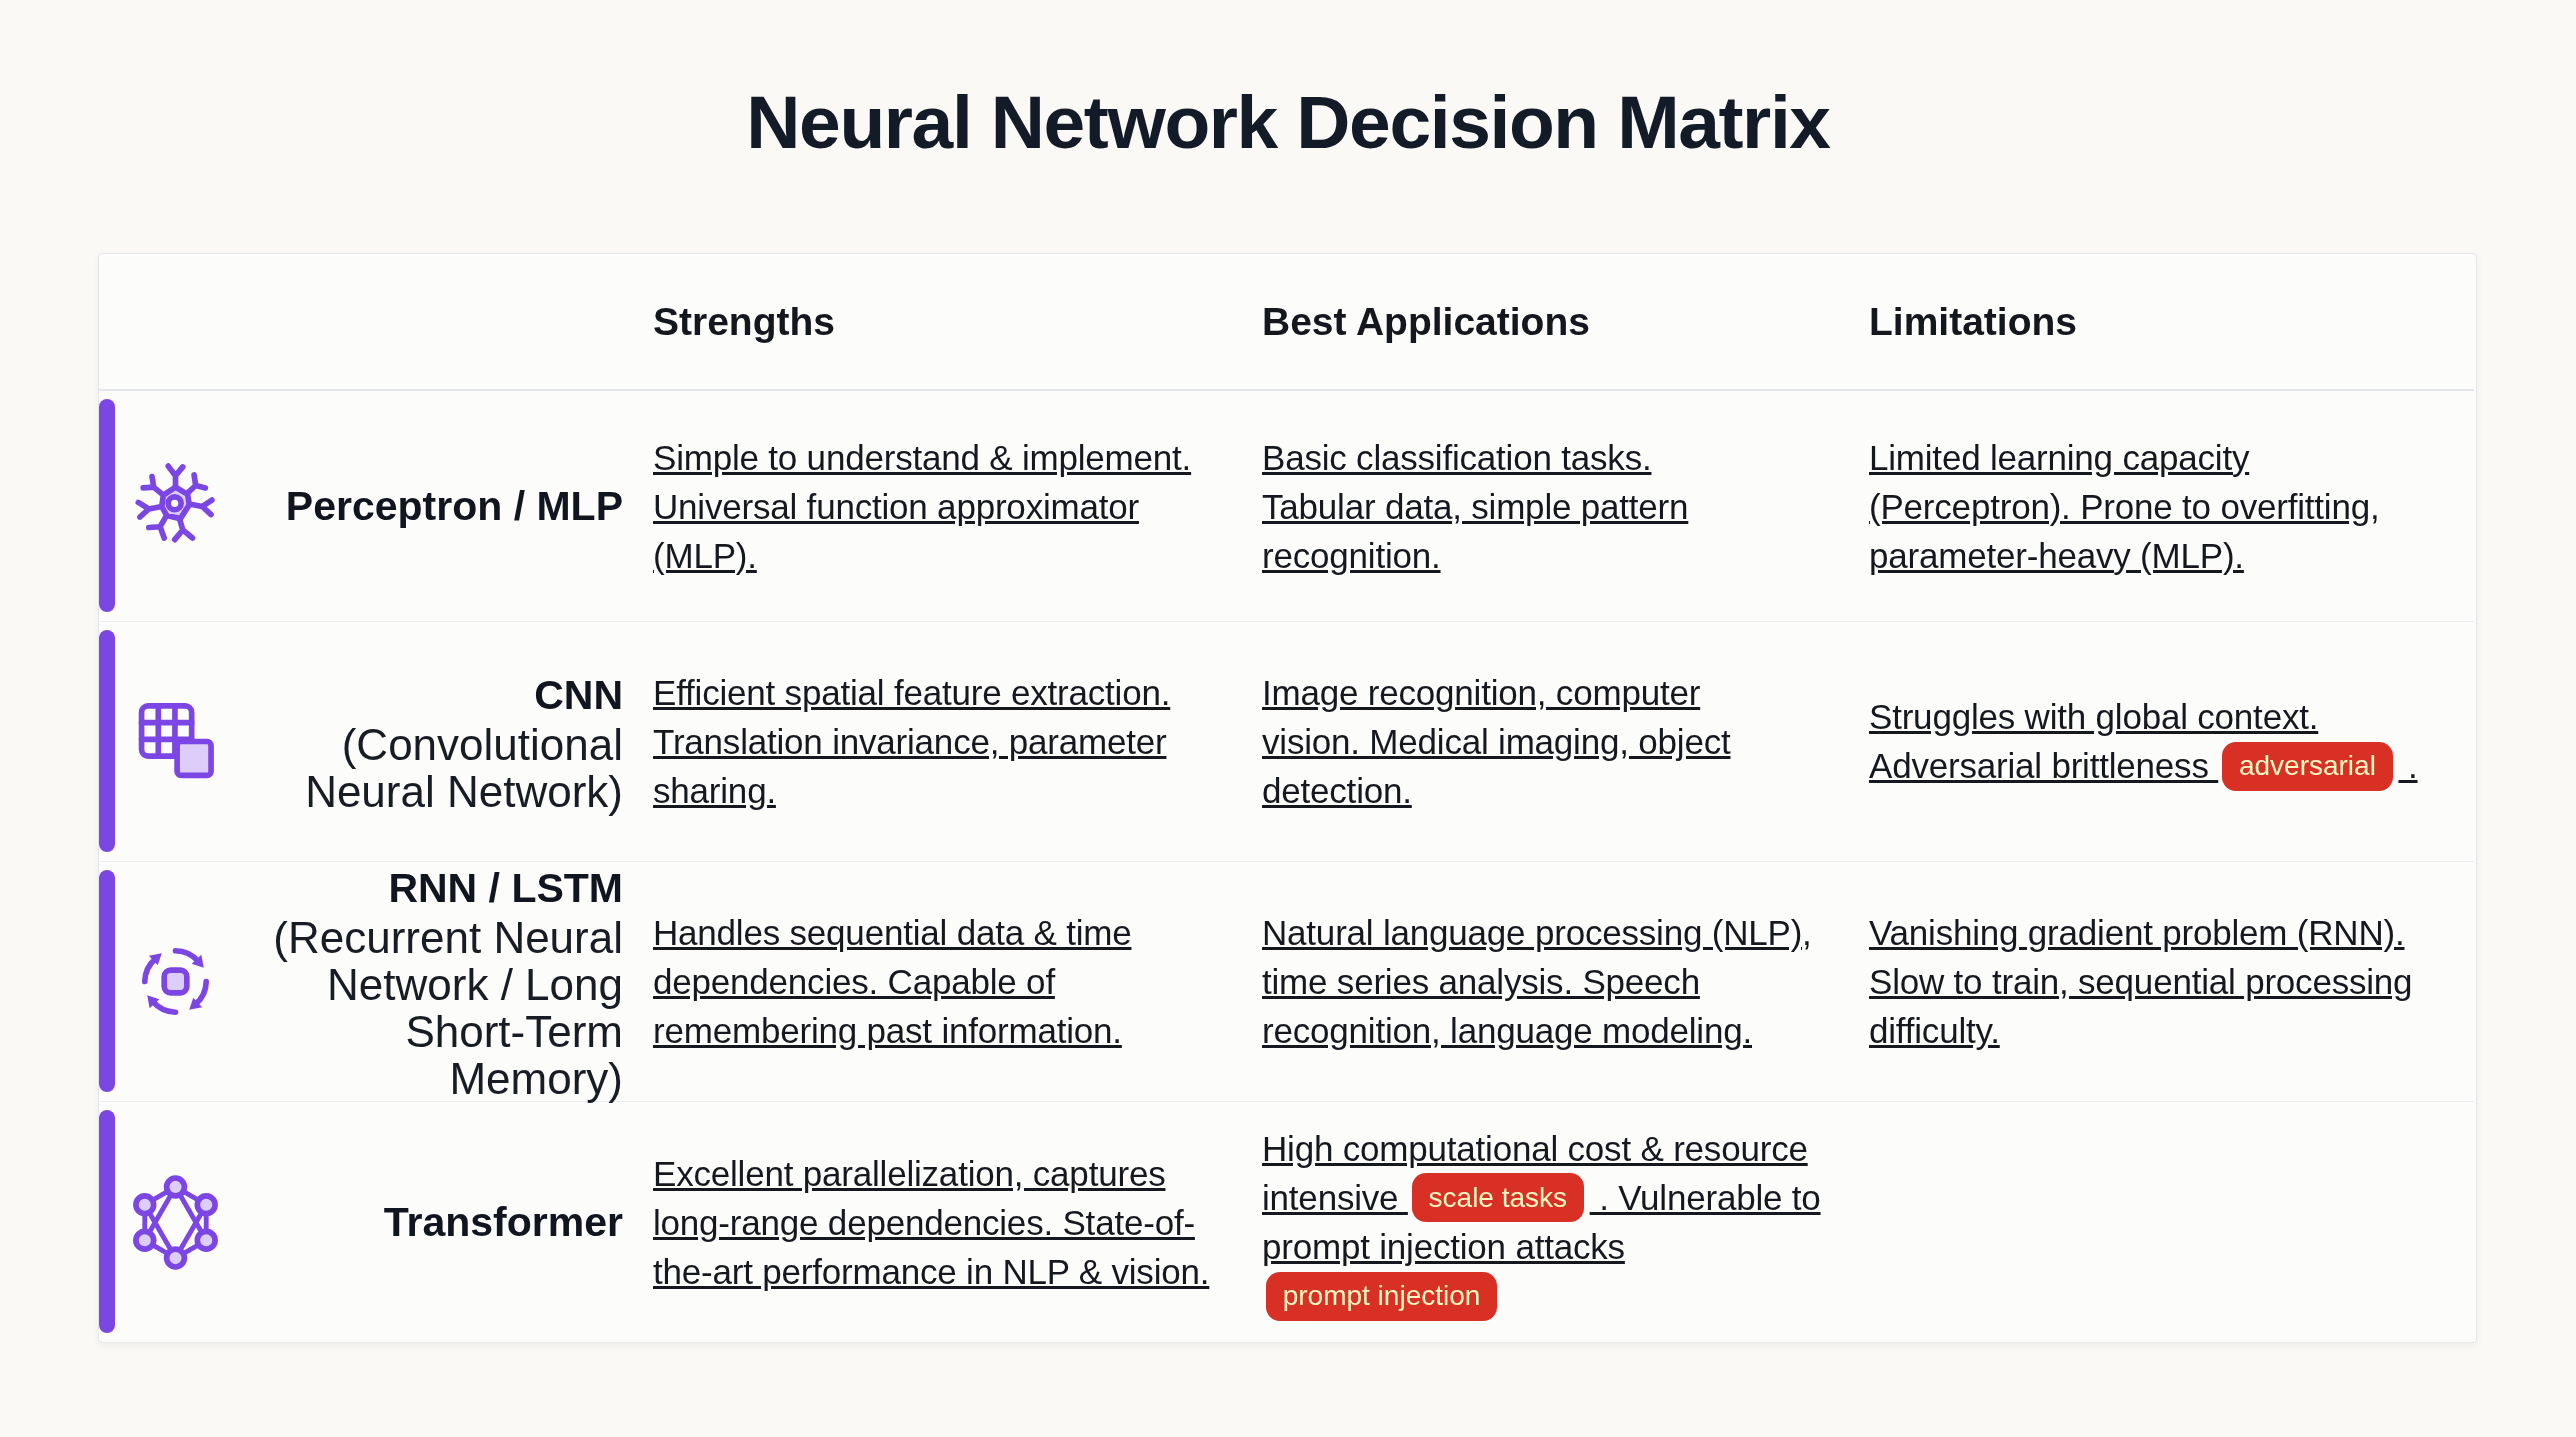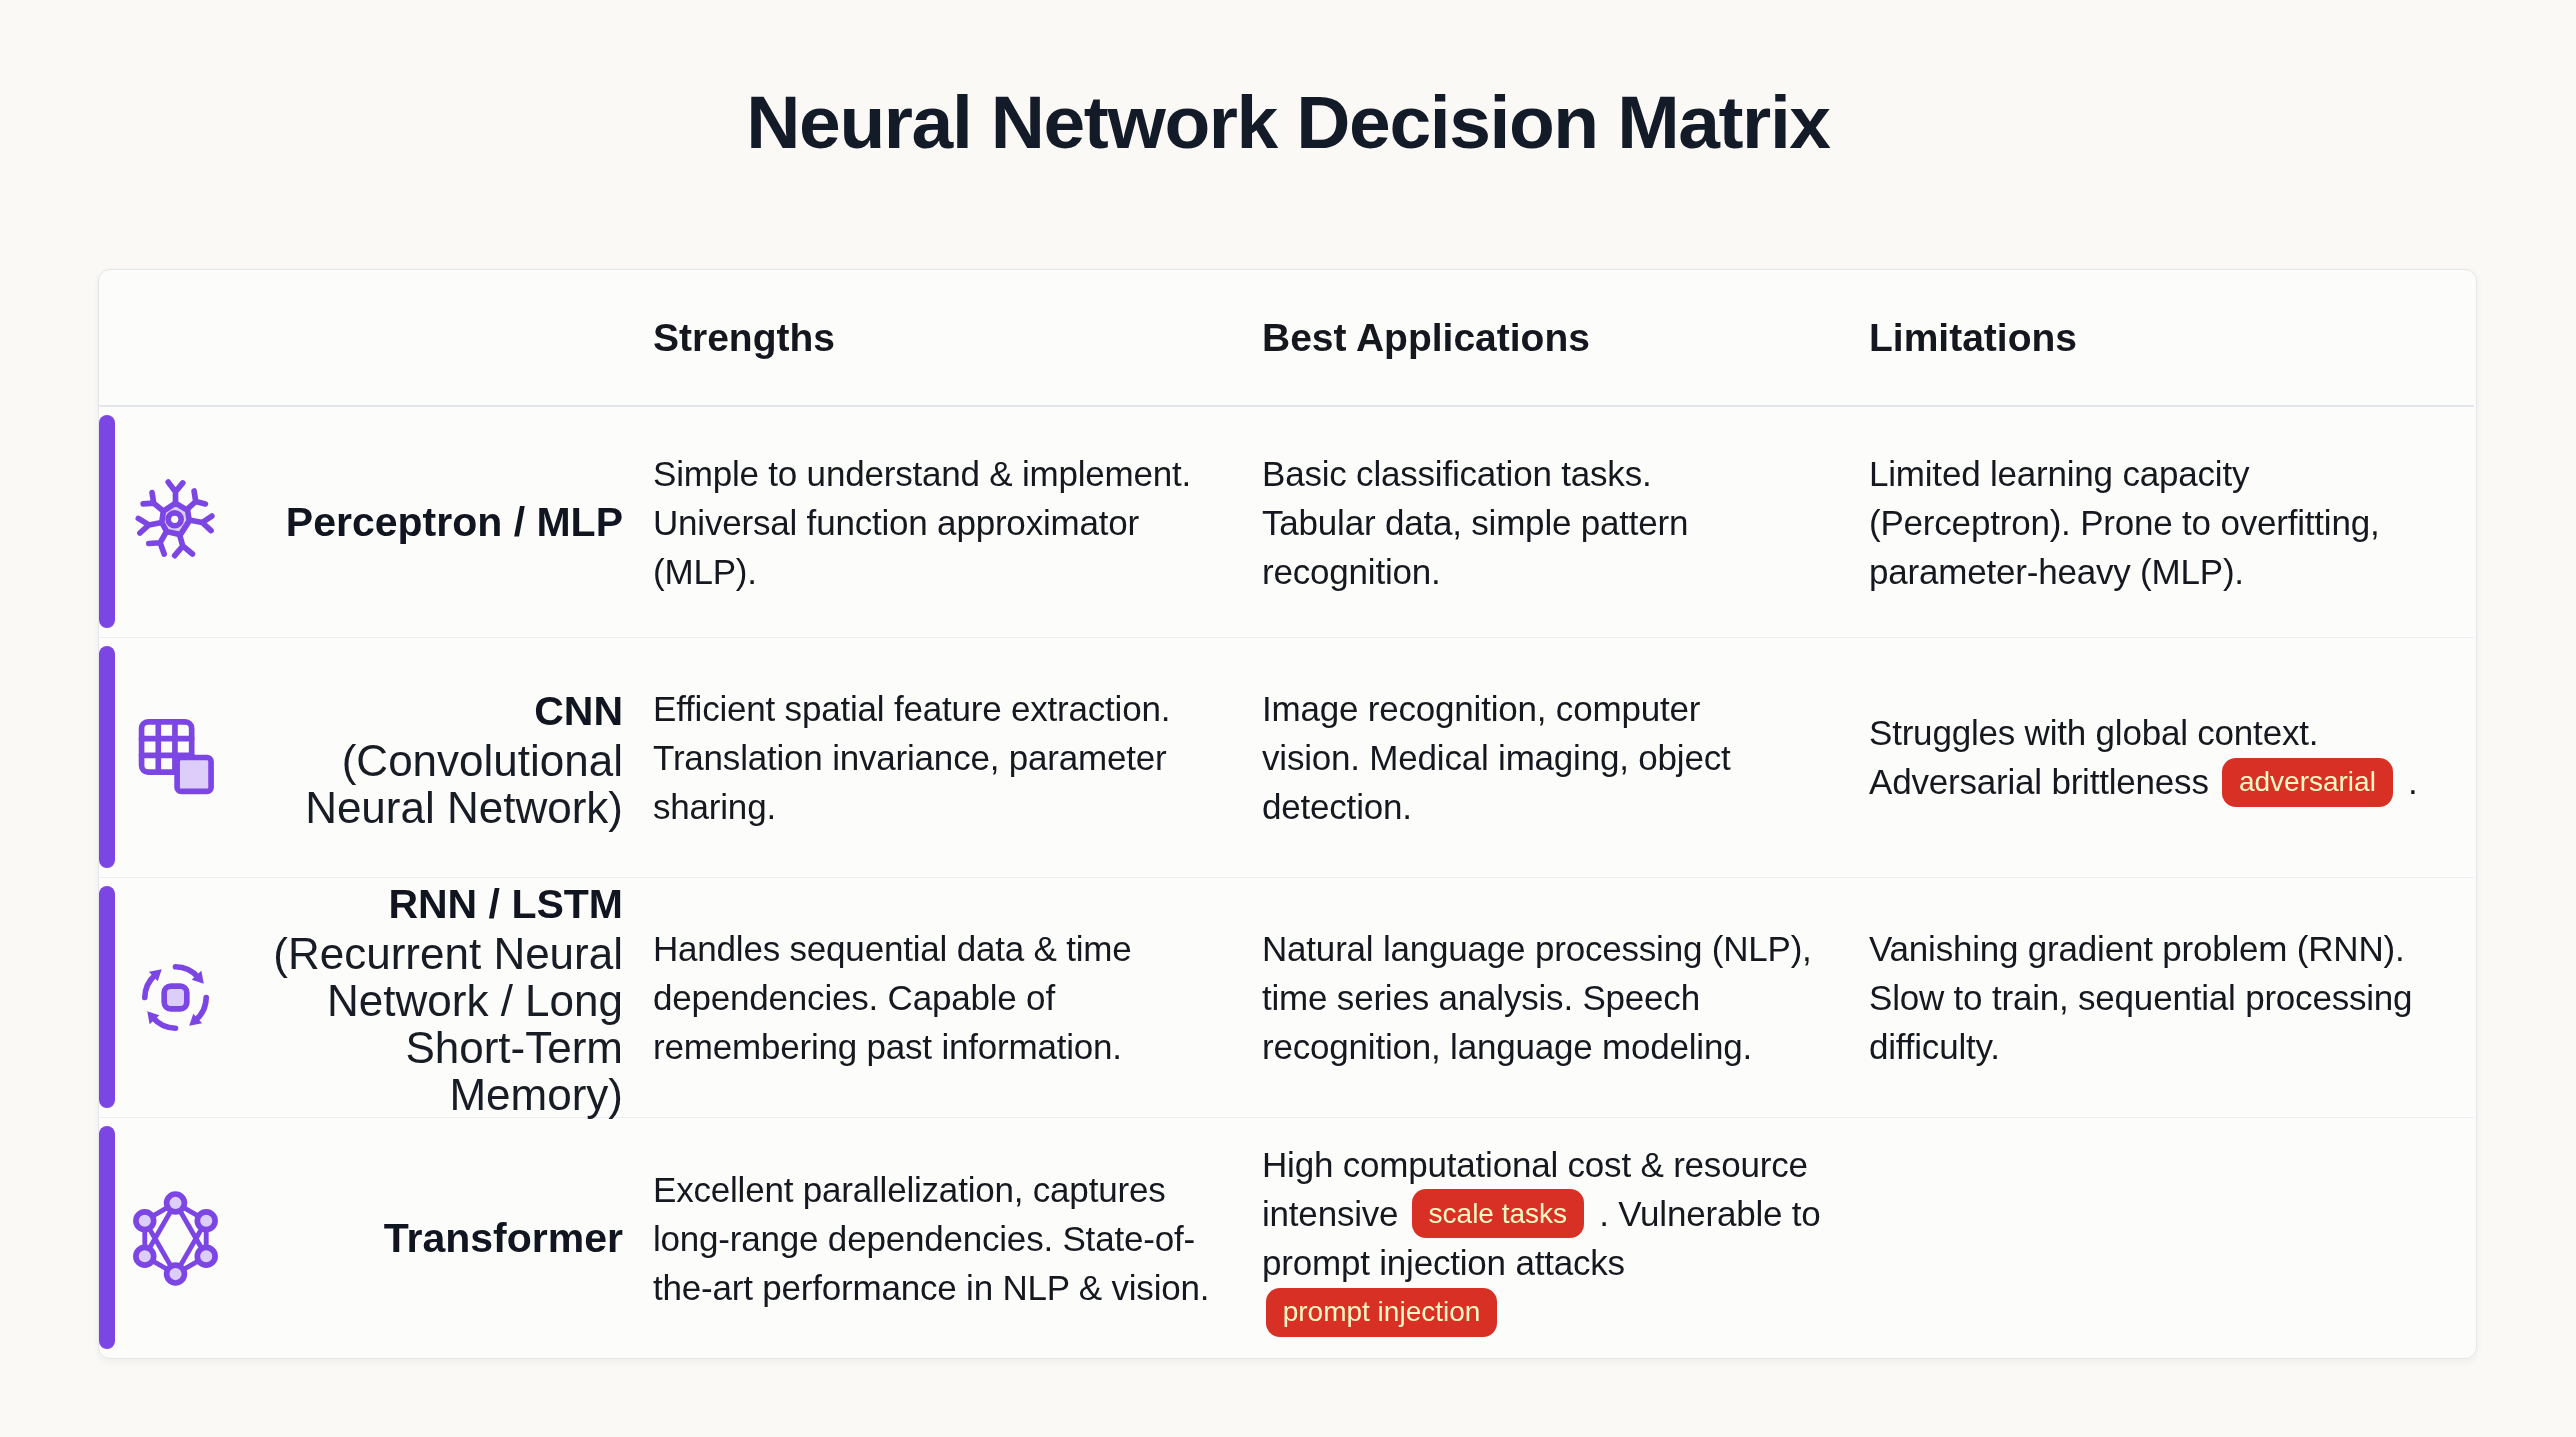--- a/index.html
+++ b/index.html
@@ -12,25 +12,25 @@
   .page { position:relative; width:2576px; height:1438px; overflow:hidden; }
 
   .title {
     margin:0; padding-top:79px;
     text-align:center;
     font-size:75px; font-weight:bold; letter-spacing:-1.4px;
     color:var(--title-text,#141B28);
   }
 
   .card {
-    position:absolute; left:98px; top:269px;
+    position:absolute; left:98px; top:253px;
     width:2379px; height:1090px;
     background:#FCFCFB;
     border:1.9px solid #E4E6E9;
-    border-radius:12px;
+    border-radius:4px;
     box-shadow:0 2.8px 7.5px rgba(30,35,50,0.05);
     box-sizing:border-box;
     overflow:hidden;
     display:grid;
     grid-template-columns:554px 609px 607px 605px;
     grid-template-rows:137px 231px 240px 240px 240px;
   }
 
   .cell { position:relative; box-sizing:border-box; }
   .rb   { border-bottom:1.9px solid #ECEDF0; }
@@ -42,21 +42,21 @@
     position:absolute; left:0; top:7.5px; bottom:9.4px; width:16px;
     border-radius:9.4px; background:var(--accent,#7C46E4);
   }
   .icon { flex:0 0 auto; width:97px; height:97px; display:block; }
   .icon svg { display:block; }
   .nm { display:flex; flex-direction:column; width:365px; }
   .name { font-size:41px; font-weight:bold; line-height:52px; color:#101520; }
   .sub  { font-size:44px; font-weight:normal; line-height:47px; color:#181C24; white-space:pre-line; }
   .sub:empty { display:none; }
 
-  .body { display:flex; align-items:center; }
+  .body { display:flex; align-items:center;text-decoration:underline; }
   .txt {
     margin:0; font-size:35px; line-height:49px; letter-spacing:-0.2px;
     white-space:pre-line; width:108%; color:#15181E;
   }
 
   .badge {
     display:inline-block;
     background:var(--badge,#D93025);
     color:#fef9c3;
     font-size:28px; line-height:28px; font-weight:normal;

